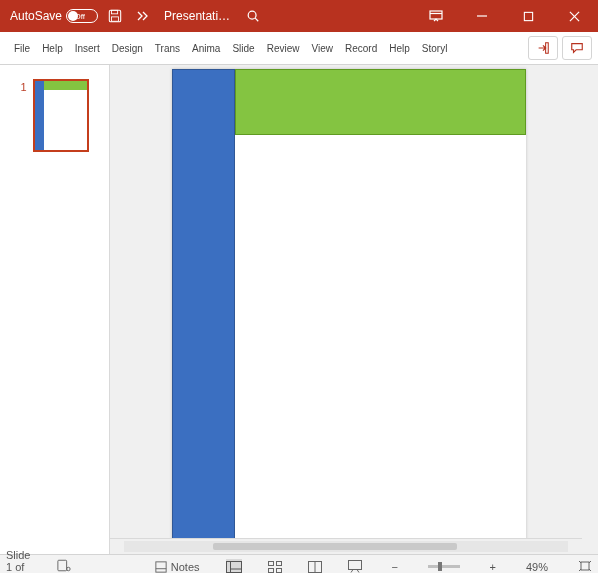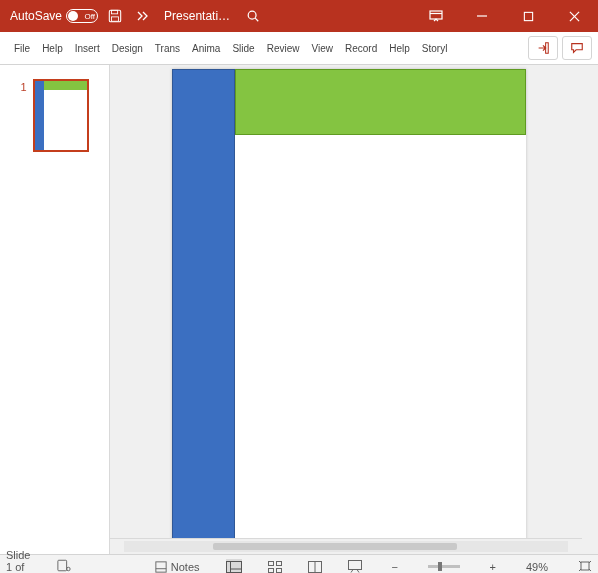--- a/index.html
+++ b/index.html
@@ -10,21 +10,21 @@
     font-size: 12px; padding: 0 4px; gap: 6px;
   }
   .autosave { display: flex; gap: 4px; margin-left: 6px; }
   .toggle {
     width: 32px; height: 14px; border: 1px solid #fff; border-radius: 7px; position: relative;
     display: inline-flex; align-items: center;
   }
   .toggle-knob {
     width: 10px; height: 10px; background: #fff; border-radius: 50%; margin-left: 1px;
   }
-  .toggle-label { font-size: 8px; color: #fff; position: absolute; right: 2px; }
+  .toggle-label { font-size: 8px; color: #fff; position: absolute; right: 12px; }
   .qat-icon { width: 22px; height: 22px; display: flex; align-items: center; justify-content: center; }
   .chev-overflow { font-size: 10px; color: #fff; }
   .doc-title { margin-left: 4px; color: #fff; }
   .titlebar-spacer { flex: 1; }
   .search-icon { color: #fff; }
   .user { display: flex; align-items: center; gap: 6px; margin-right: 4px; }
   .avatar {
     width: 22px; height: 22px; border-radius: 50%; background: #5864ee; color: #fff;
     display: flex; align-items: center; justify-content: center; font-size: 10px;
   }

